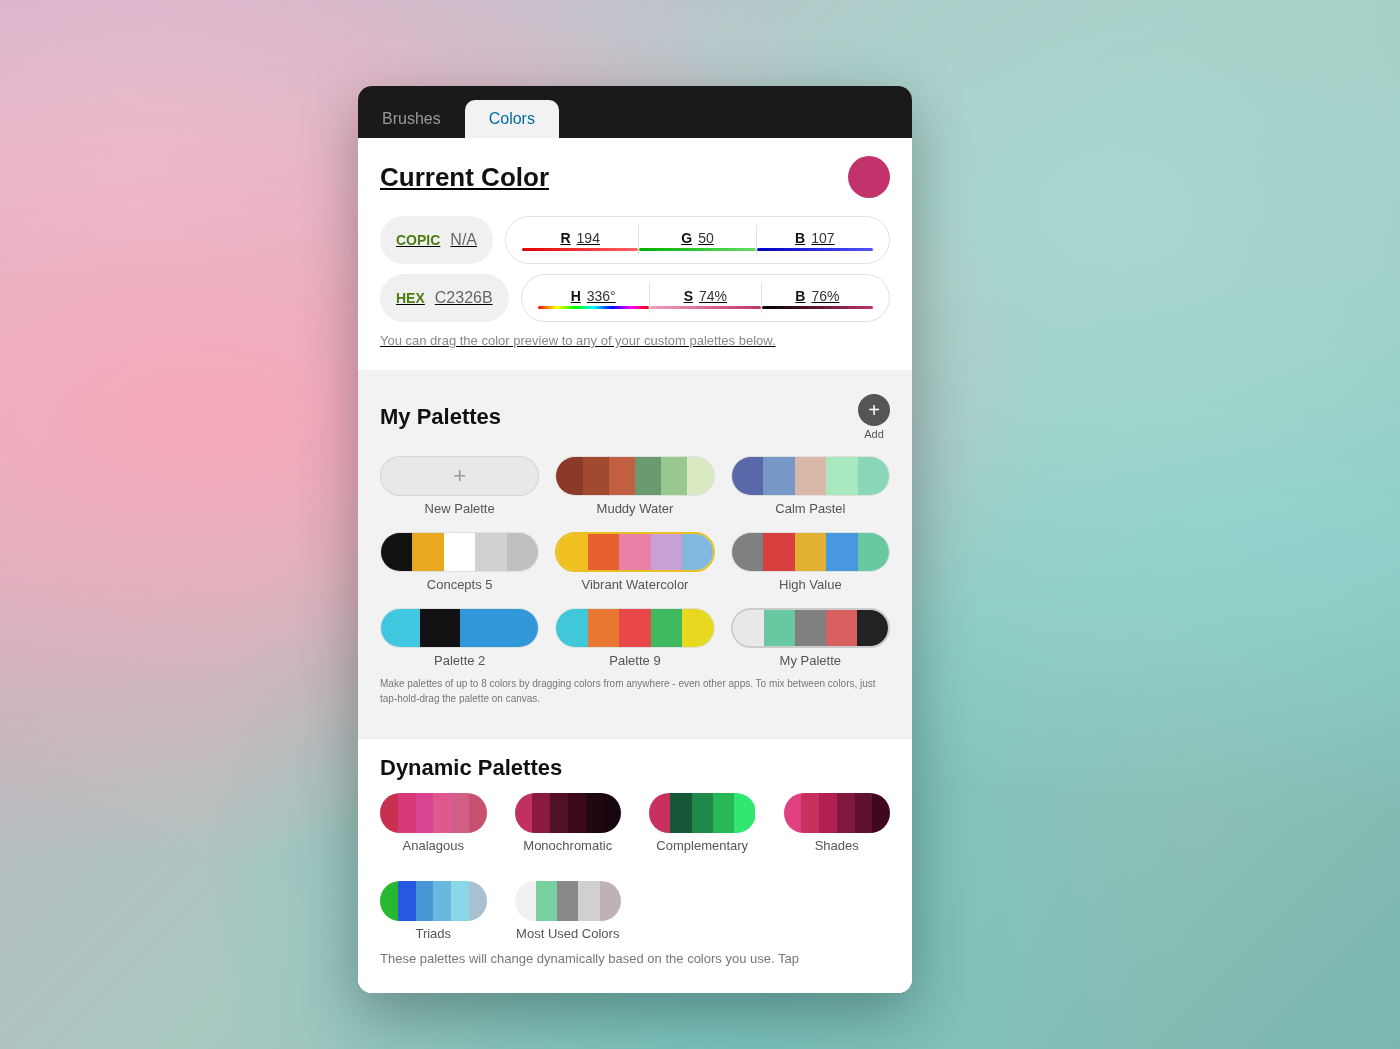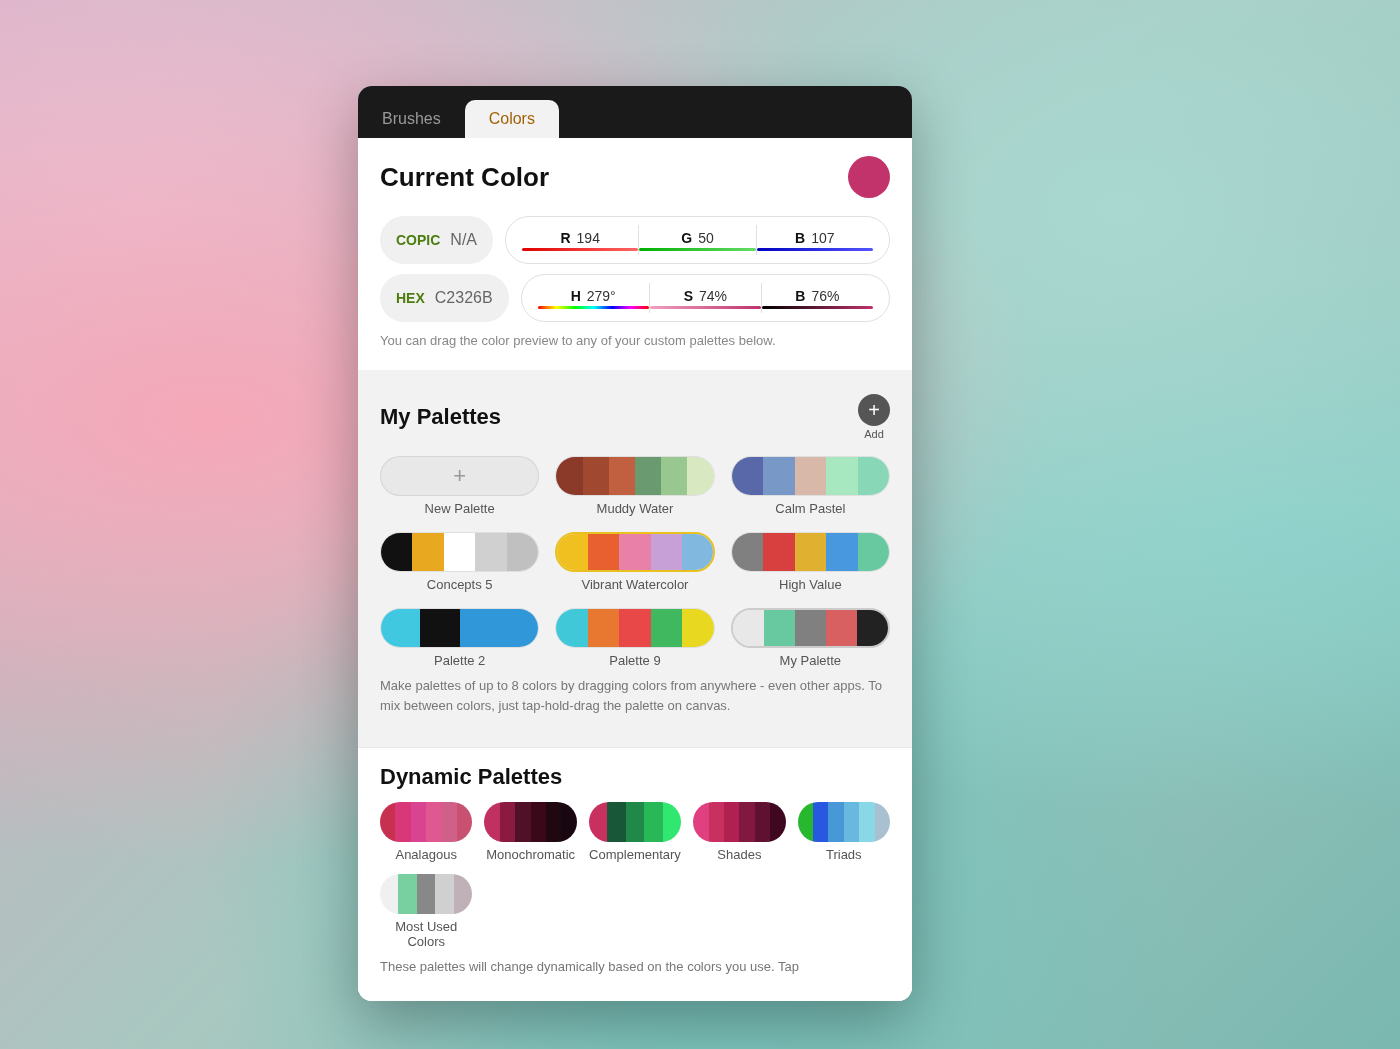--- a/index.html
+++ b/index.html
@@ -50,36 +50,37 @@
       cursor: pointer;
       font-size: 16px;
       font-weight: 500;
     }
     .tab-inactive {
       color: #999;
       background: transparent;
     }
     .tab-active {
       background: #f2f2f2;
-      color: #a16207;
+      color: #0369a1;
     }
 
     
     .panel-content {
       background: #f2f2f2;
       padding: 0;
       overflow-y: auto;
       max-height: 960px;
     }
 
     
     .current-color-section {
       background: #fff;
       padding: 18px 22px 20px;
       margin-bottom: 8px;
+      text-decoration: underline;
     }
     .current-color-header {
       display: flex;
       justify-content: space-between;
       align-items: center;
       margin-bottom: 18px;
     }
     .current-color-title {
       font-size: 26px;
       font-weight: 700;
@@ -251,37 +252,37 @@
       background: #e8e8e8;
       display: flex;
       align-items: center;
       justify-content: center;
       color: #999;
       font-size: 22px;
       font-weight: 300;
     }
 
     .info-text {
-      font-size: 13px;
+      font-size: 10px;
       color: #777;
       line-height: 1.5;
       margin-top: 8px;
       padding: 0 0 16px;
     }
 
     
     .dynamic-section {
       background: #fff;
       padding: 16px 22px;
       border-top: 1px solid #e8e8e8;
     }
     .dynamic-grid {
       display: grid;
-      grid-template-columns: repeat(5, 1fr);
-      gap: 12px;
+      grid-template-columns: repeat(4, 1fr);
+      gap: 28px;
       margin-top: 12px;
     }
     .dynamic-item {
       display: flex;
       flex-direction: column;
       align-items: center;
       gap: 5px;
     }
     .dynamic-strip {
       width: 100%;
@@ -352,21 +353,21 @@
 
       <div class="color-inputs">
         <div class="input-pill">
           <span class="input-pill-label">HEX</span>
           <span class="input-pill-value">C2326B</span>
         </div>
         <div class="hsb-pill">
           <div class="rgb-field">
             <div class="rgb-field-row">
               <span class="rgb-letter">H</span>
-              <span class="rgb-value">279°</span>
+              <span class="rgb-value">336°</span>
             </div>
             <div class="rgb-bar" style="background: linear-gradient(to right, red, yellow, lime, cyan, blue, magenta, red);"></div>
           </div>
           <div class="rgb-divider"></div>
           <div class="rgb-field">
             <div class="rgb-field-row">
               <span class="rgb-letter">S</span>
               <span class="rgb-value">74%</span>
             </div>
             <div class="rgb-bar" style="background: linear-gradient(to right, #f0a0c0, #c0326b);"></div>

